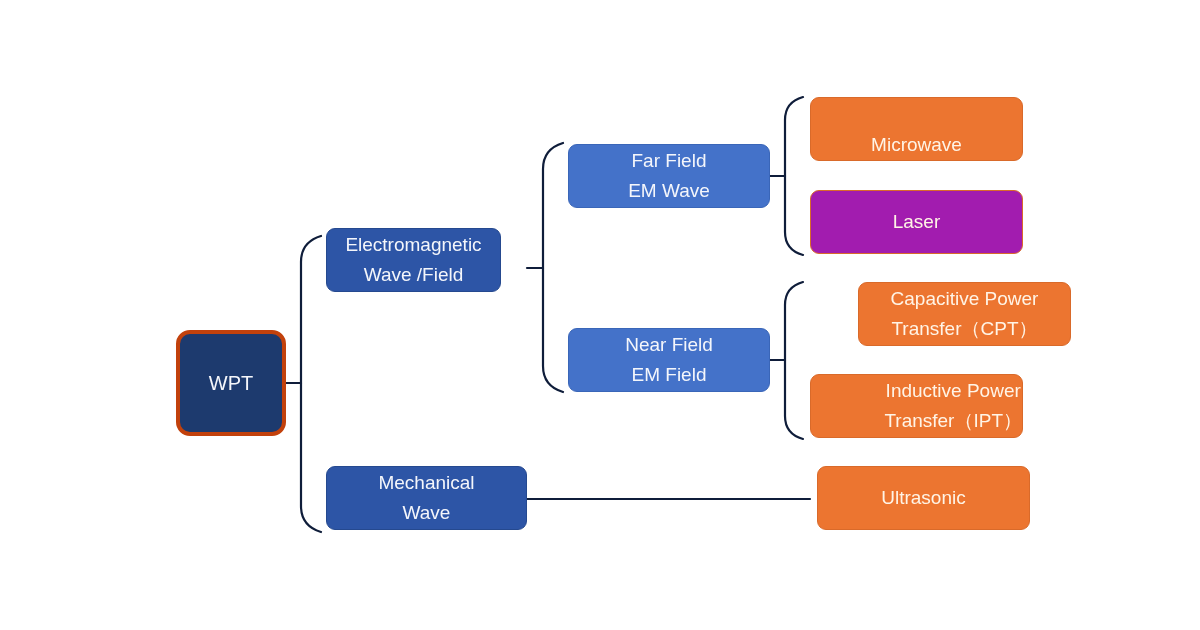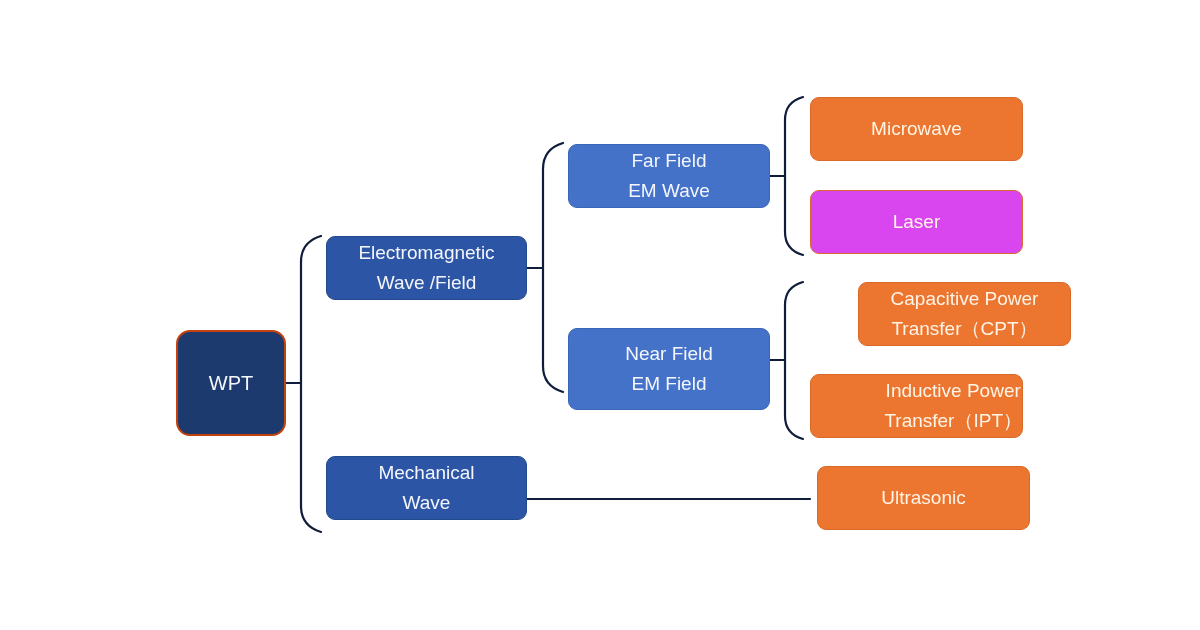--- a/index.html
+++ b/index.html
@@ -28,21 +28,21 @@
       justify-content: center;
       text-align: center;
       color: #f4f6fb;
       font-size: 19px;
       line-height: 30px;
       border-radius: 9px;
       white-space: pre-line;
     }
     .node.root {
       background: #1d3a6e;
-      border: 2px solid #c2410c;
+      border: 4px solid #c2410c;
       border-radius: 14px;
       font-size: 20px;
     }
     .node.l1 {
       background: #2d55a6;
       border: 1px solid #25498f;
     }
     .node.l2 {
       background: #4472c9;
       border: 1px solid #3a66b8;
@@ -86,42 +86,42 @@
     <line x1="770" y1="360" x2="785" y2="360" style="stroke: rgb(15, 29, 58);"></line>
     <path d="M 803 282 Q 785 287 785 305 L 785 416 Q 785 434 803 439" style="stroke: rgb(15, 29, 58);"></path>
 
     <line x1="527" y1="499" x2="810" y2="499" style="stroke: rgb(15, 29, 58);"></line>
   </svg>
 
   <div class="node root" style="left: 176px; top: 330px; width: 110px; height: 106px; background: rgb(29, 58, 110);">
     <span>WPT</span>
   </div>
 
-  <div class="node l1" style="left: 326px; top: 236px; width: 201px; height: 64px; background: rgb(45, 85, 166);">
+  <div class="node l1" style="left: 326px; top: 228px; width: 175px; height: 64px; background: rgb(45, 85, 166);">
     <span>Electromagnetic
 Wave /Field</span>
   </div>
-  <div class="node l1" style="left: 326px; top: 456px; width: 201px; height: 64px; background: rgb(45, 85, 166);">
+  <div class="node l1" style="left: 326px; top: 466px; width: 201px; height: 64px; background: rgb(45, 85, 166);">
     <span>Mechanical
 Wave</span>
   </div>
 
   <div class="node l2" style="left: 568px; top: 144px; width: 202px; height: 64px; background: rgb(68, 114, 201);">
     <span>Far Field
 EM Wave</span>
   </div>
-  <div class="node l2" style="left: 568px; top: 328px; width: 202px; height: 82px; background: rgb(68, 114, 201);">
+  <div class="node l2" style="left: 568px; top: 328px; width: 202px; height: 64px; background: rgb(68, 114, 201);">
     <span>Near Field
 EM Field</span>
   </div>
 
-  <div class="node leaf" style="left: 810px; top: 97px; width: 213px; height: 64px; background: rgb(236, 117, 48);">
+  <div class="node leaf" style="left: 810px; top: 97px; width: 213px; height: 64px; background: rgb(236, 117, 48); align-items: flex-end;">
     <span>Microwave</span>
   </div>
-  <div class="node leaf" style="left: 810px; top: 190px; width: 213px; height: 64px; background: #d946ef;">
+  <div class="node leaf" style="left: 810px; top: 190px; width: 213px; height: 64px; background: #a21caf;">
     <span>Laser</span>
   </div>
   <div class="node leaf" style="left: 858px; top: 282px; width: 213px; height: 64px; background: rgb(236, 117, 48);">
     <span>Capacitive Power
 Transfer（CPT）</span>
   </div>
   <div class="node leaf" style="left: 810px; top: 374px; width: 213px; height: 64px; background: rgb(236, 117, 48); justify-content: flex-end;">
     <span>Inductive Power
 Transfer（IPT）</span>
   </div>

